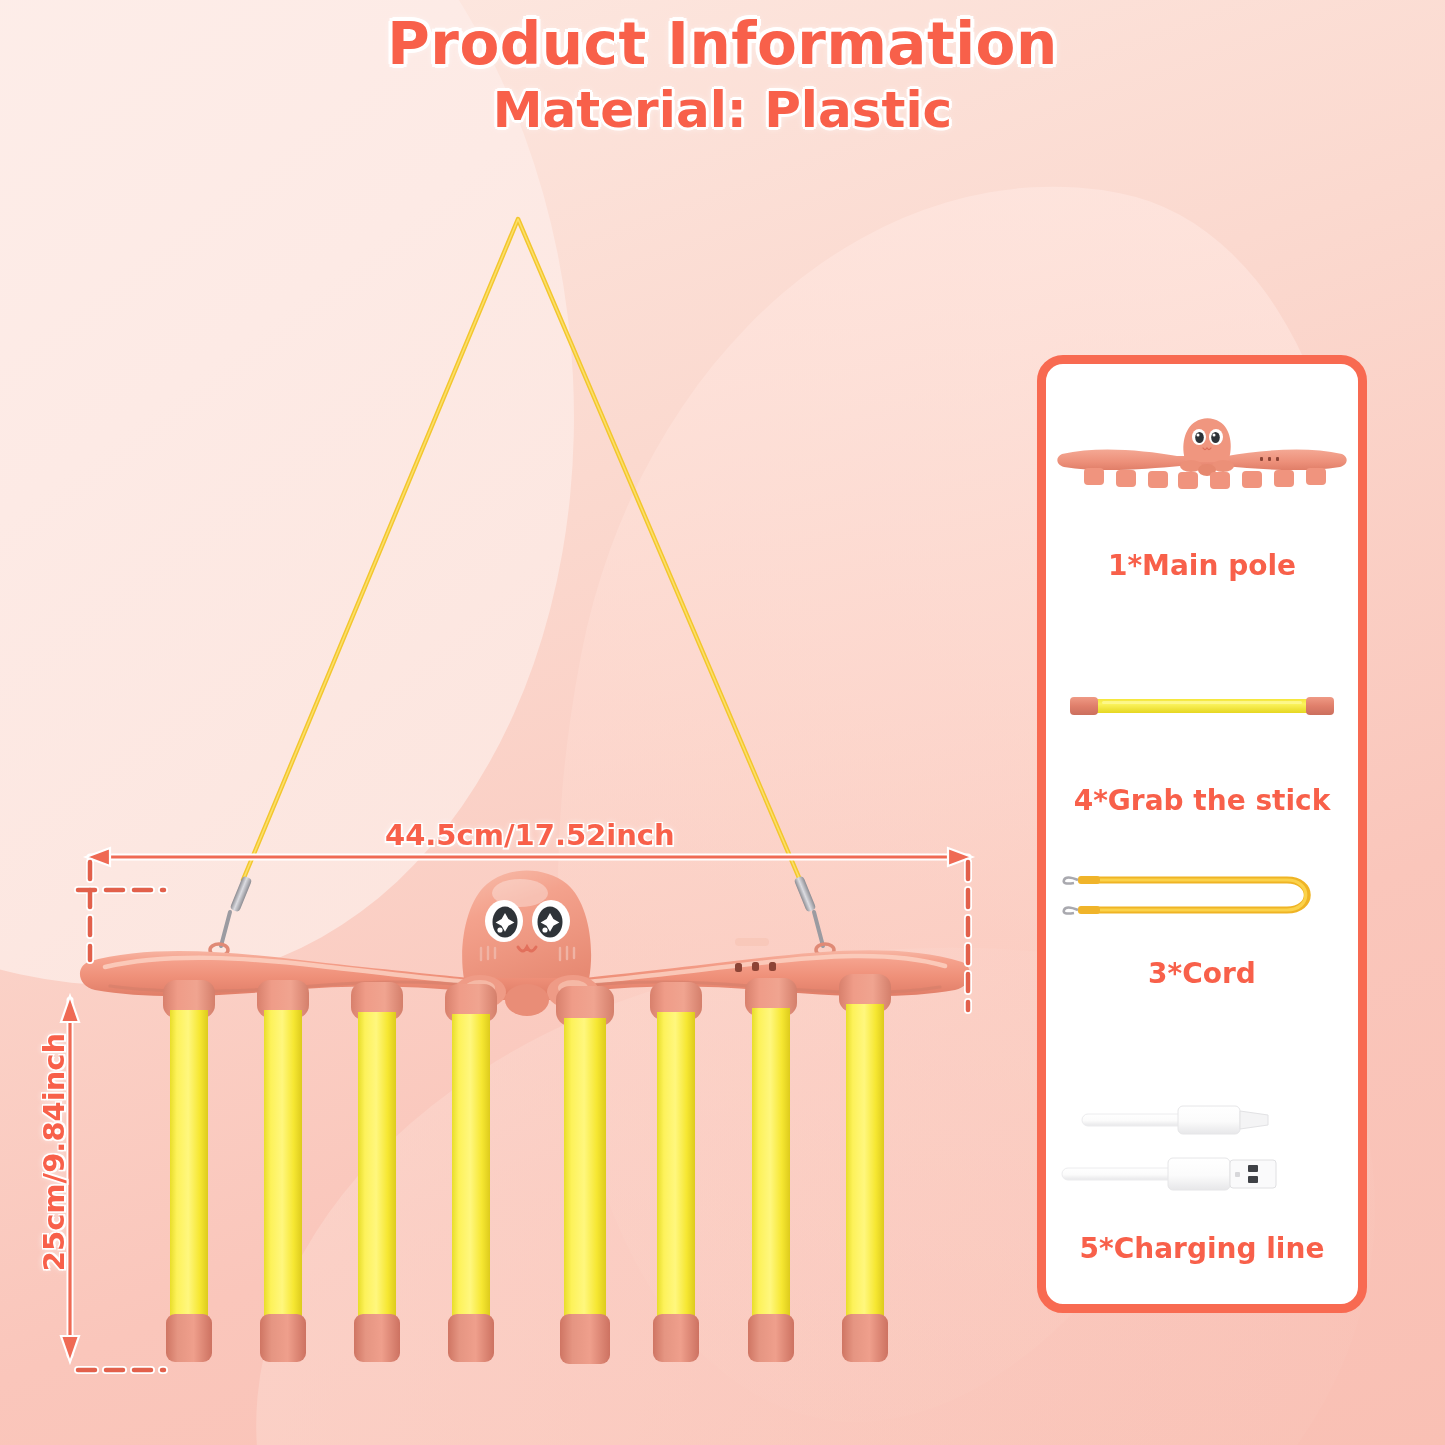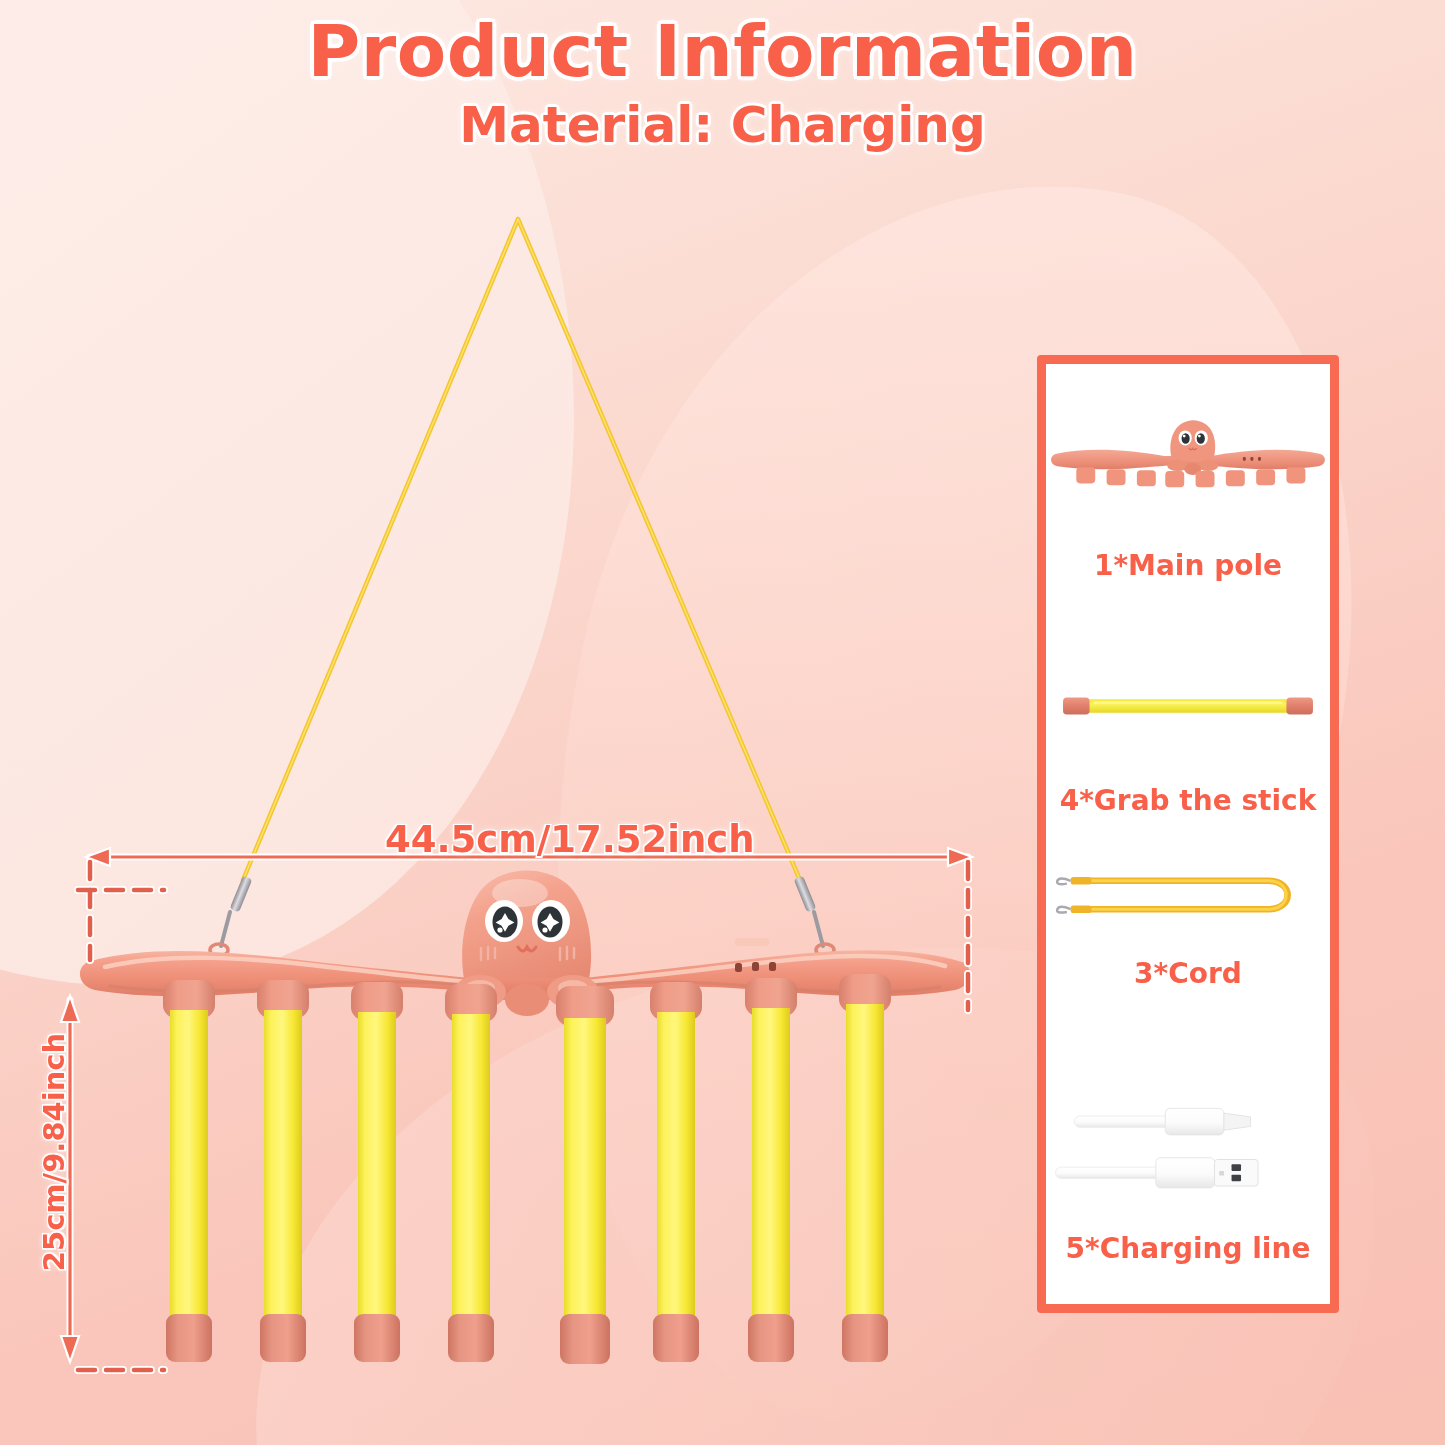--- a/index.html
+++ b/index.html
@@ -52,21 +52,21 @@
   .title-wrap {
     position: absolute;
     left: 0;
     top: 14px;
     width: 1445px;
     text-align: center;
     pointer-events: none;
   }
   .main-title {
     font-family: "DejaVu Sans", sans-serif;
-    font-size: 72px;
+    font-size: 58px;
     font-weight: bold;
     color: #f8604a;
     letter-spacing: 0.5px;
     line-height: 1.05;
     text-shadow:
       -3px -3px 0 #fff, 3px -3px 0 #fff, -3px 3px 0 #fff, 3px 3px 0 #fff,
       0 -4px 0 #fff, 0 4px 0 #fff, -4px 0 0 #fff, 4px 0 0 #fff,
       0 0 10px rgba(255,255,255,0.95);
   }
   .sub-title {
@@ -79,21 +79,21 @@
       -2px -2px 0 #fff, 2px -2px 0 #fff, -2px 2px 0 #fff, 2px 2px 0 #fff,
       0 -3px 0 #fff, 0 3px 0 #fff, -3px 0 0 #fff, 3px 0 0 #fff,
       0 0 8px rgba(255,255,255,0.95);
   }
 
   
   .dim-label-h {
     position: absolute;
     left: 385px;
     top: 818px;
-    font-size: 37px;
+    font-size: 29px;
     font-weight: bold;
     color: #f8604a;
     text-shadow:
       -1.5px -1.5px 0 #fff, 1.5px -1.5px 0 #fff, -1.5px 1.5px 0 #fff, 1.5px 1.5px 0 #fff,
       0 0 6px rgba(255,255,255,0.95);
     white-space: nowrap;
   }
   .dim-label-v {
     position: absolute;
     left: -76px;
@@ -122,25 +122,25 @@
     left: 0; top: 0;
     width: 1445px;
     height: 1445px;
   }
 
   
   .parts-card {
     position: absolute;
     left: 1037px;
     top: 355px;
-    width: 302px;
+    width: 330px;
     height: 958px;
     background: #ffffff;
     border: 9px solid #f86a51;
-    border-radius: 4px;
+    border-radius: 26px;
     box-sizing: border-box;
   }
   .part-label {
     position: absolute;
     width: 100%;
     text-align: center;
     font-size: 28px;
     font-weight: bold;
     color: #f8604a;
     white-space: nowrap;
@@ -155,21 +155,21 @@
 <body>
 
 <div id="page">
 
   <div class="bg-swoosh-left"></div>
   <div class="bg-swoosh-band"></div>
   <div class="bg-swoosh-lower"></div>
 
   <div class="title-wrap">
     <div class="main-title">Product Information</div>
-    <div class="sub-title">Material: Charging</div>
+    <div class="sub-title">Material: Plastic</div>
   </div>
 
   <svg class="product-svg" viewBox="0 0 1445 1445">
     <defs>
       <linearGradient id="barGrad" x1="0" y1="0" x2="0" y2="1">
         <stop offset="0%" stop-color="#f7b6a4"></stop>
         <stop offset="22%" stop-color="#f5a18c"></stop>
         <stop offset="58%" stop-color="#ef9079"></stop>
         <stop offset="100%" stop-color="#e07e68"></stop>
       </linearGradient>

